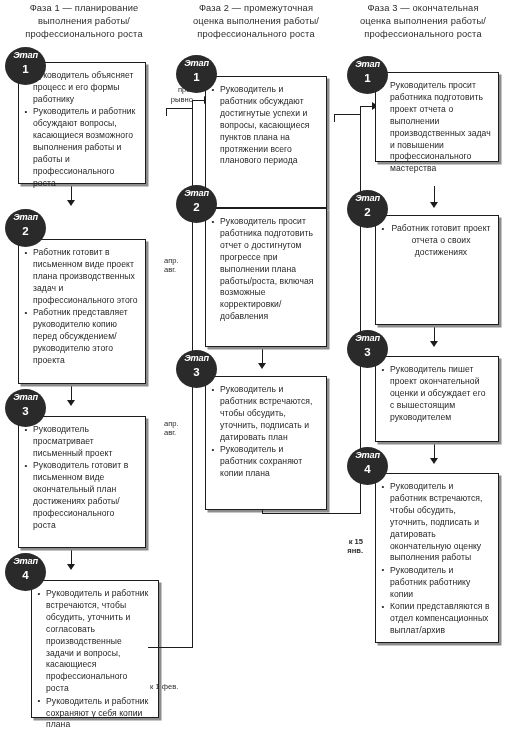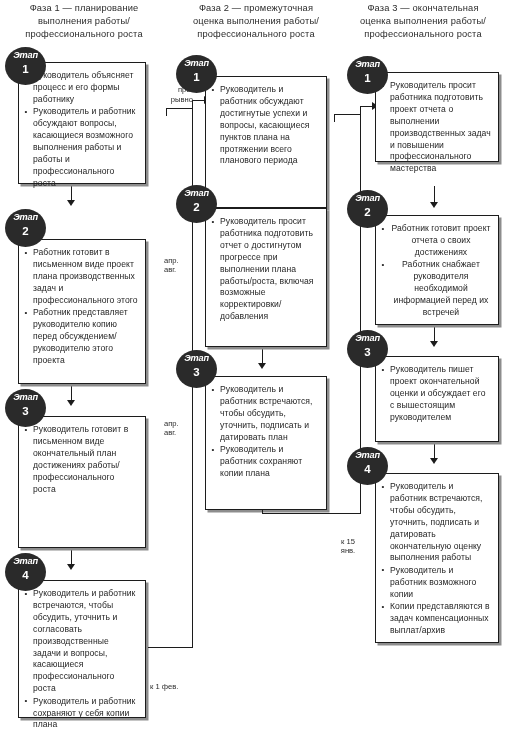--- a/index.html
+++ b/index.html
@@ -177,30 +177,31 @@
   </ul>
 </div>
 <div class="stage-badge" style="left:5px; top:209px;">
   <div class="ell"></div>
   <div class="word">Этап</div>
   <div class="num">2</div>
 </div>
 
 <div class="proc-box" style="left:18px; top:416px; width:128px; height:132px;">
   <ul>
+    <li>Руководитель просматривает письменный проект</li>
     <li>Руководитель готовит в письменном виде окончательный план достижениях работы/профессионального роста</li>
   </ul>
 </div>
 <div class="stage-badge" style="left:5px; top:389px;">
   <div class="ell"></div>
   <div class="word">Этап</div>
   <div class="num">3</div>
 </div>
 
-<div class="proc-box" style="left:18px; top:580px; width:128px; height:138px;">
+<div class="proc-box" style="left:31px; top:580px; width:128px; height:138px;">
   <ul>
     <li>Руководитель и работник встречаются, чтобы обсудить, уточнить и согласовать производственные задачи и вопросы, касающиеся профессионального роста</li>
     <li>Руководитель и работник сохраняют у себя копии плана</li>
   </ul>
 </div>
 <div class="stage-badge" style="left:5px; top:553px;">
   <div class="ell"></div>
   <div class="word">Этап</div>
   <div class="num">4</div>
 </div>
@@ -274,21 +275,20 @@
 </div>
 <div class="stage-badge" style="left:347px; top:56px;">
   <div class="ell"></div>
   <div class="word">Этап</div>
   <div class="num">1</div>
 </div>
 
 <div class="proc-box" style="left:375px; top:215px; width:124px; height:110px;text-align:center;">
   <ul>
     <li>Работник готовит проект отчета о своих достижениях</li>
-    <li>Работник снабжает руководителя необходимой информацией перед их встречей</li>
   </ul>
 </div>
 <div class="stage-badge" style="left:347px; top:190px;">
   <div class="ell"></div>
   <div class="word">Этап</div>
   <div class="num">2</div>
 </div>
 
 <div class="proc-box" style="left:375px; top:356px; width:124px; height:86px;">
   <ul>
@@ -297,32 +297,32 @@
 </div>
 <div class="stage-badge" style="left:347px; top:330px;">
   <div class="ell"></div>
   <div class="word">Этап</div>
   <div class="num">3</div>
 </div>
 
 <div class="proc-box" style="left:375px; top:473px; width:124px; height:170px;">
   <ul>
     <li>Руководитель и работник встречаются, чтобы обсудить, уточнить, подписать и датировать окончательную оценку выполнения работы</li>
-    <li>Руководитель и работник возможного копии</li>
-    <li>Копии представляются в задач компенсационных выплат/архив</li>
+    <li>Руководитель и работник работнику копии</li>
+    <li>Копии представляются в отдел компенсационных выплат/архив</li>
   </ul>
 </div>
 <div class="stage-badge" style="left:347px; top:447px;">
   <div class="ell"></div>
   <div class="word">Этап</div>
   <div class="num">4</div>
 </div>
 
 <div class="timing" style="left:163px; top:76px; width:30px; text-align:right;">не-
 пре-
 рывно</div>
 <div class="timing" style="left:164px; top:256px; width:30px; text-align:left;">апр.
 авг.</div>
 <div class="timing" style="left:164px; top:419px; width:30px; text-align:left;">апр.
 авг.</div>
-<div class="timing" style="left:333px; top:537px; width:30px; text-align:center;">к 15
+<div class="timing" style="left:333px; top:537px; width:30px; text-align:right;font-weight:bold;">к 15
 янв.</div>
 <div class="timing" style="left:150px; top:682px; width:60px; text-align:left;">к 1 фев.</div>
 
 </body></html>

